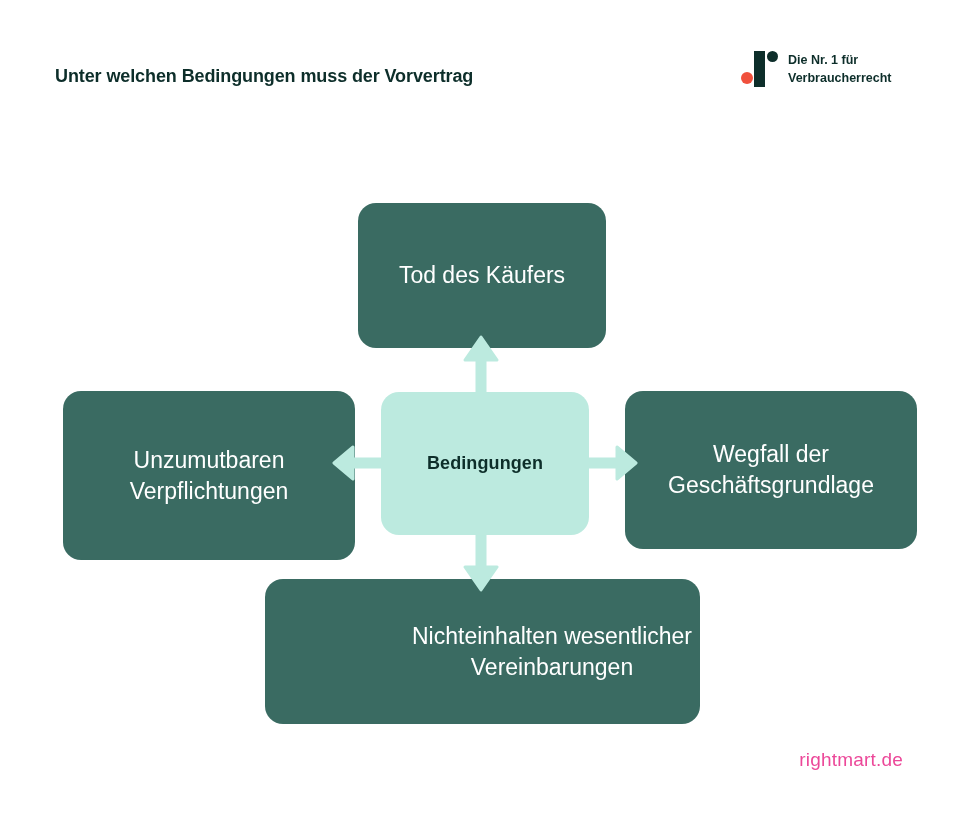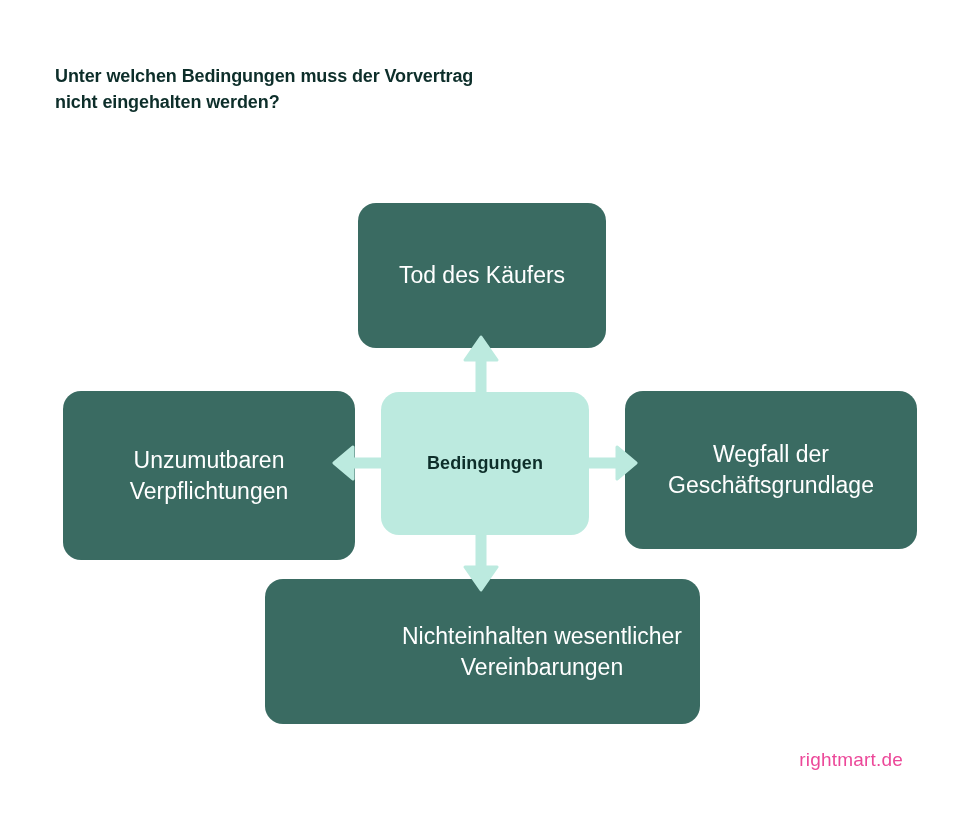--- a/index.html
+++ b/index.html
@@ -96,21 +96,21 @@
 
   
   .node {
     position: absolute;
     box-sizing: border-box;
     display: flex;
     align-items: center;
     justify-content: center;
     text-align: center;
     border-radius: 18px;
-    padding: 8px 18px;
+    padding: 8px 8px;
   }
   .node-outer {
     background: #3a6b62;
     color: #ffffff;
     font-size: 23px;
     font-weight: normal;
     line-height: 1.34;
   }
   .node-center {
     background: #bceadf;
@@ -153,23 +153,33 @@
     letter-spacing: 0.2px;
   }
 </style>
 </head>
 <body>
 
 <div id="canvas">
 
   <h1 class="page-title">
     <span class="tline">Unter welchen Bedingungen muss der Vorvertrag</span>
-    <span class="tline">nicht eingehalten werden?</span>
   </h1>
 
+  <div class="brand-logo">
+    <div class="brand-mark">
+      <div class="mark-bar"></div>
+      <div class="mark-dot-dark"></div>
+      <div class="mark-dot-red"></div>
+    </div>
+    <div class="brand-text">
+      <span>Die Nr. 1 für</span>
+      <span>Verbraucherrecht</span>
+    </div>
+  </div>
 
   <div class="node node-outer" id="node-top">
     <span class="node-label">Tod des Käufers</span>
   </div>
 
   <div class="node node-outer" id="node-left">
     <span class="node-label">Unzumutbaren
 Verpflichtungen</span>
   </div>
 

